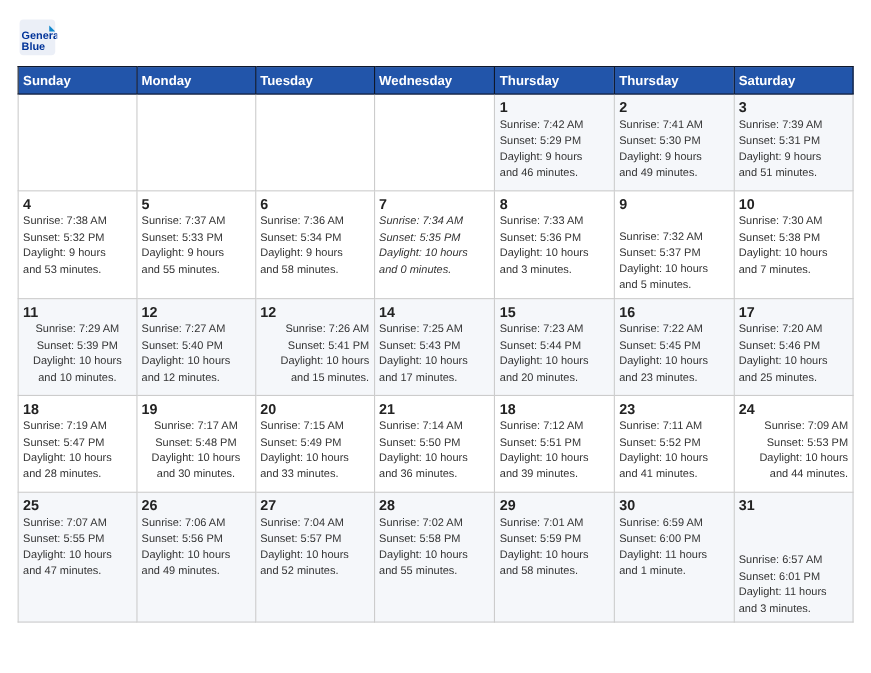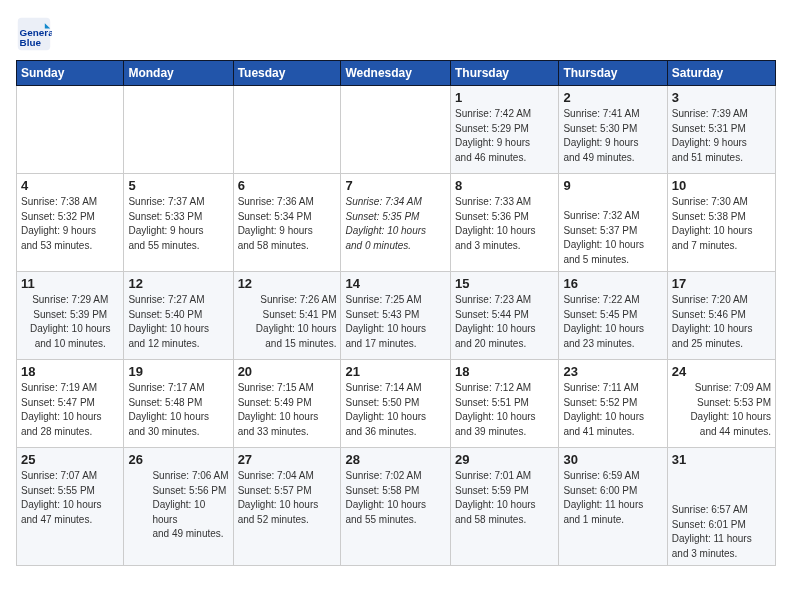--- a/index.html
+++ b/index.html
@@ -250,21 +250,21 @@
       <tr>
         <td>
           <span class="day-num">18</span>
           <div class="day-info" style="white-space: pre-line;">Sunrise: 7:19 AM
 Sunset: 5:47 PM
 Daylight: 10 hours
 and 28 minutes.</div>
         </td>
         <td>
           <span class="day-num">19</span>
-          <div class="day-info" style="white-space: pre-line;">Sunrise: 7:17 AM
+          <div class="day-info" style="white-space: pre-line; text-align: center;">Sunrise: 7:17 AM
 Sunset: 5:48 PM
 Daylight: 10 hours
 and 30 minutes.</div>
         </td>
         <td>
           <span class="day-num">20</span>
           <div class="day-info" style="white-space: pre-line;">Sunrise: 7:15 AM
 Sunset: 5:49 PM
 Daylight: 10 hours
 and 33 minutes.</div>
@@ -301,21 +301,21 @@
       <tr>
         <td>
           <span class="day-num">25</span>
           <div class="day-info" style="white-space: pre-line;">Sunrise: 7:07 AM
 Sunset: 5:55 PM
 Daylight: 10 hours
 and 47 minutes.</div>
         </td>
         <td>
           <span class="day-num">26</span>
-          <div class="day-info" style="white-space: pre-line; margin-left: 24px;">Sunrise: 7:06 AM
+          <div class="day-info" style="white-space: pre-line;">Sunrise: 7:06 AM
 Sunset: 5:56 PM
 Daylight: 10 hours
 and 49 minutes.</div>
         </td>
         <td>
           <span class="day-num">27</span>
           <div class="day-info" style="white-space: pre-line;">Sunrise: 7:04 AM
 Sunset: 5:57 PM
 Daylight: 10 hours
 and 52 minutes.</div>

